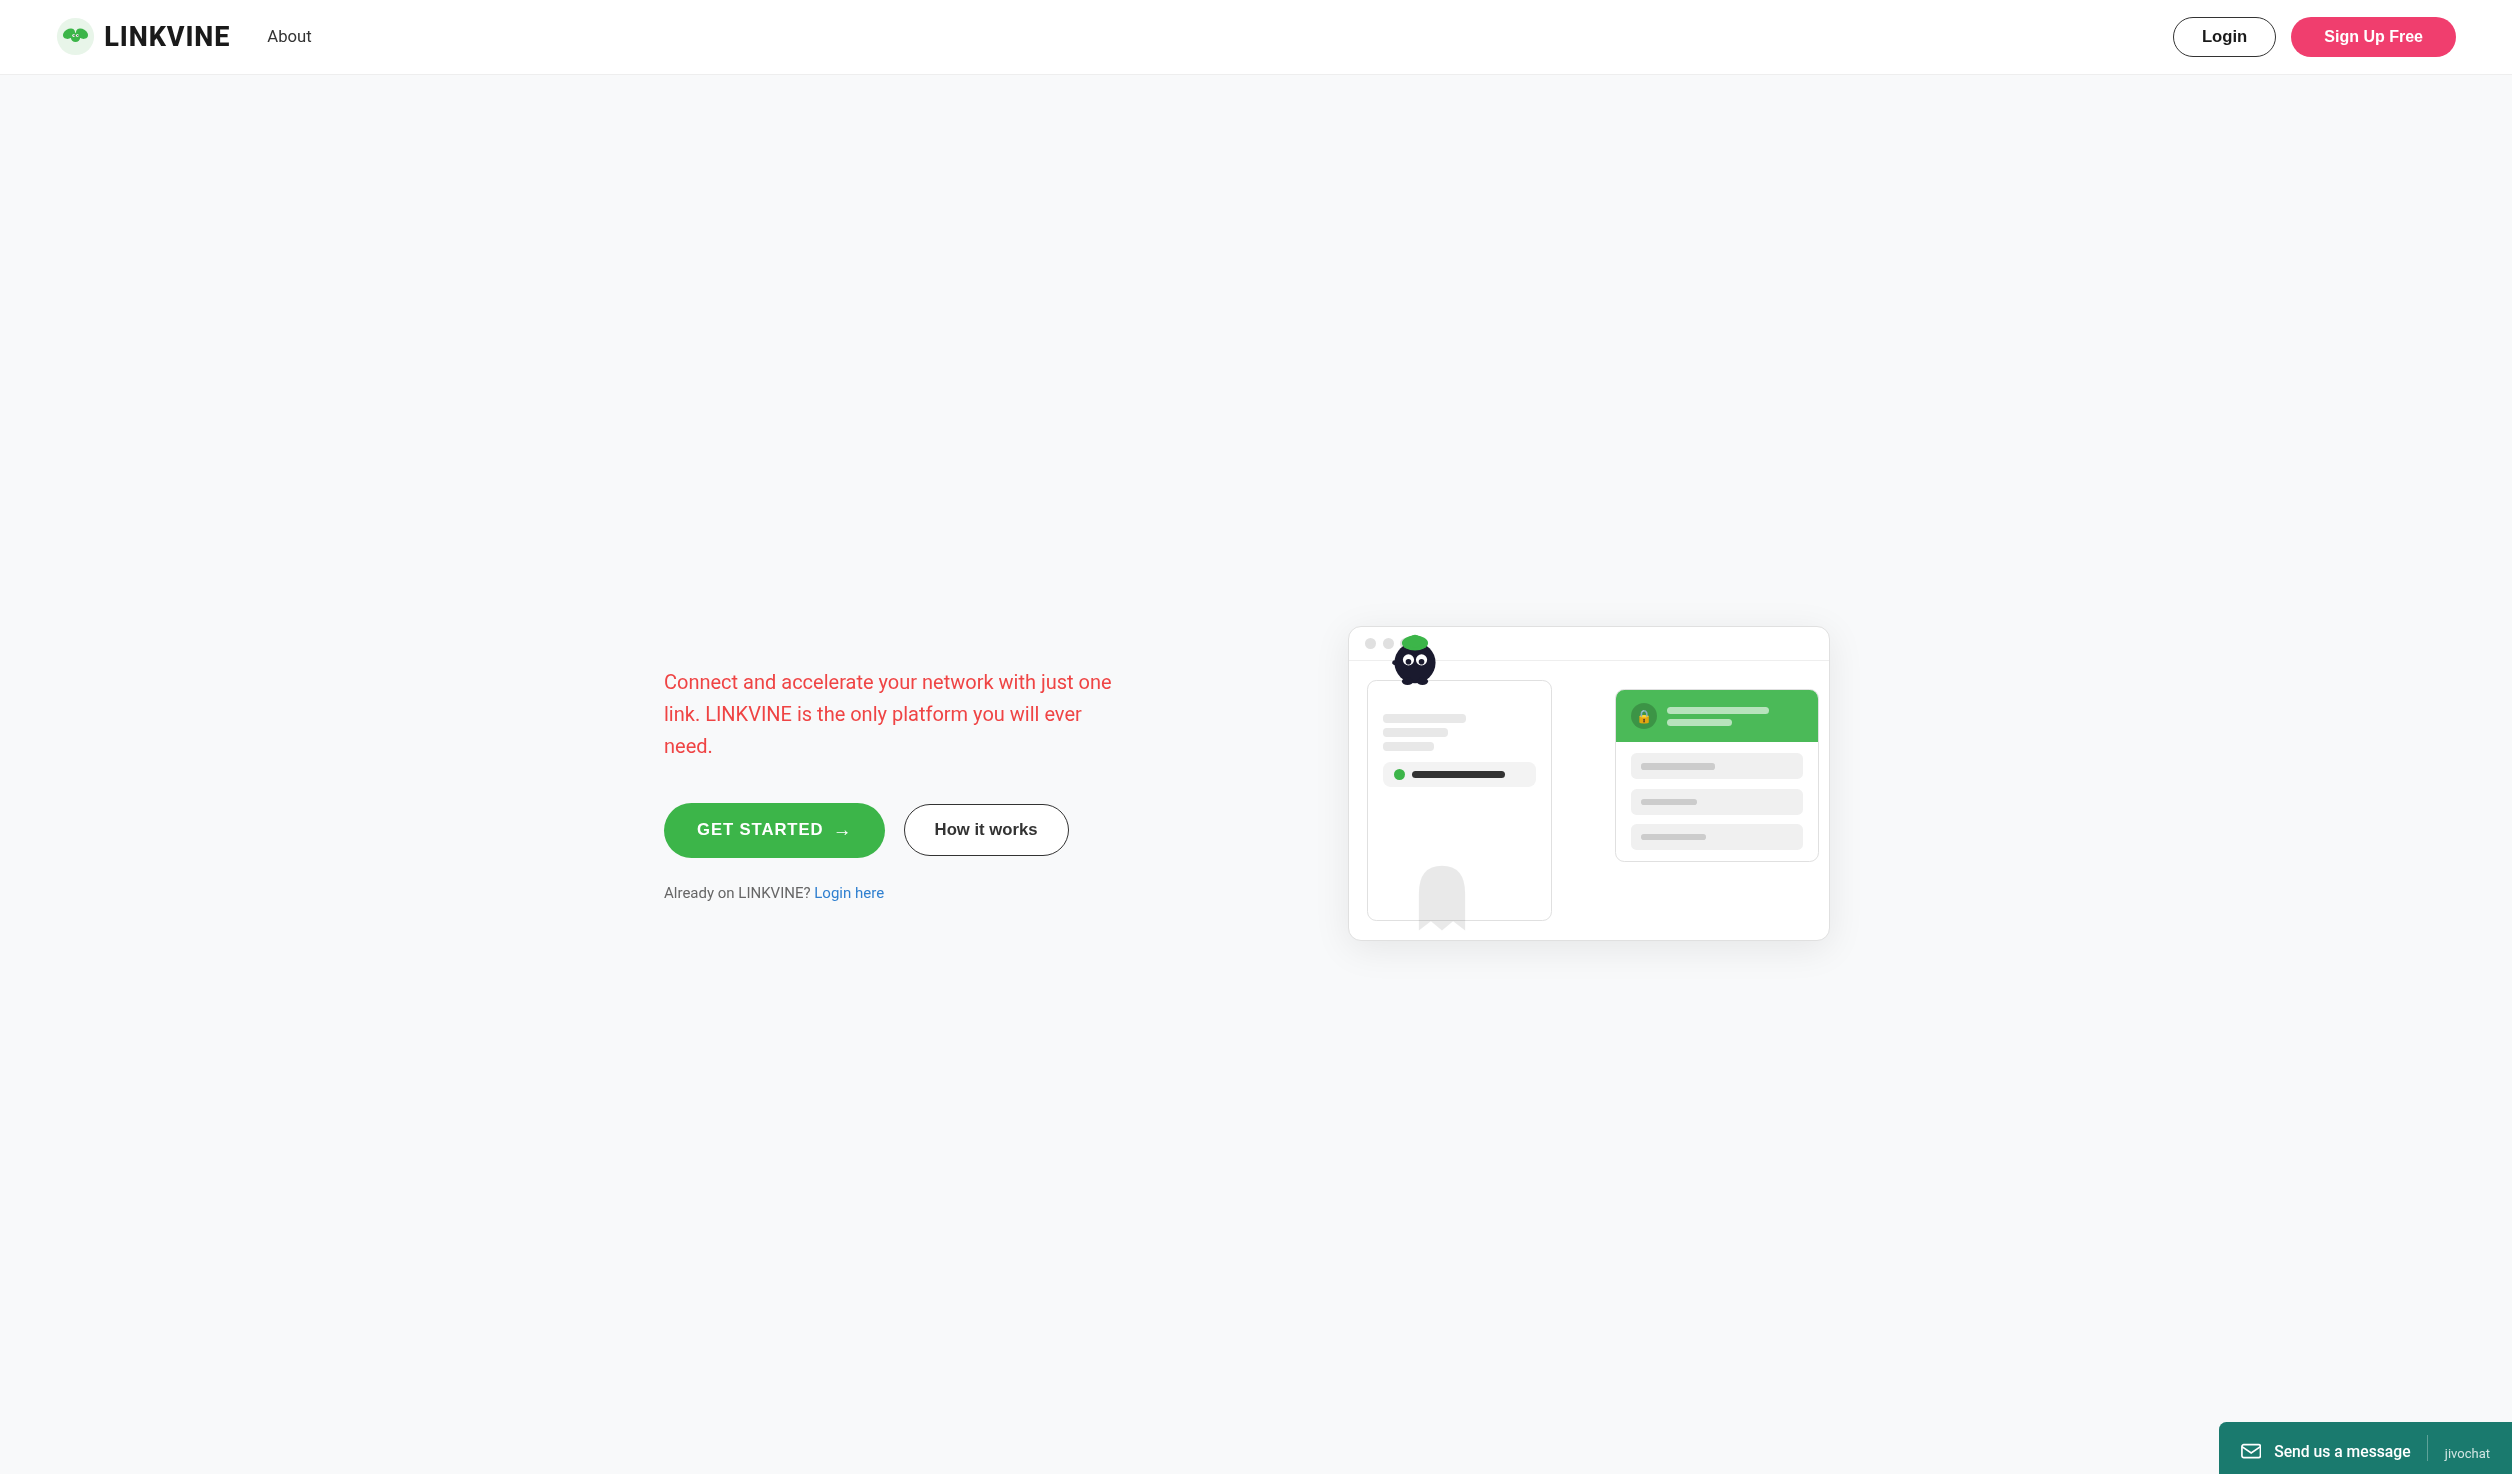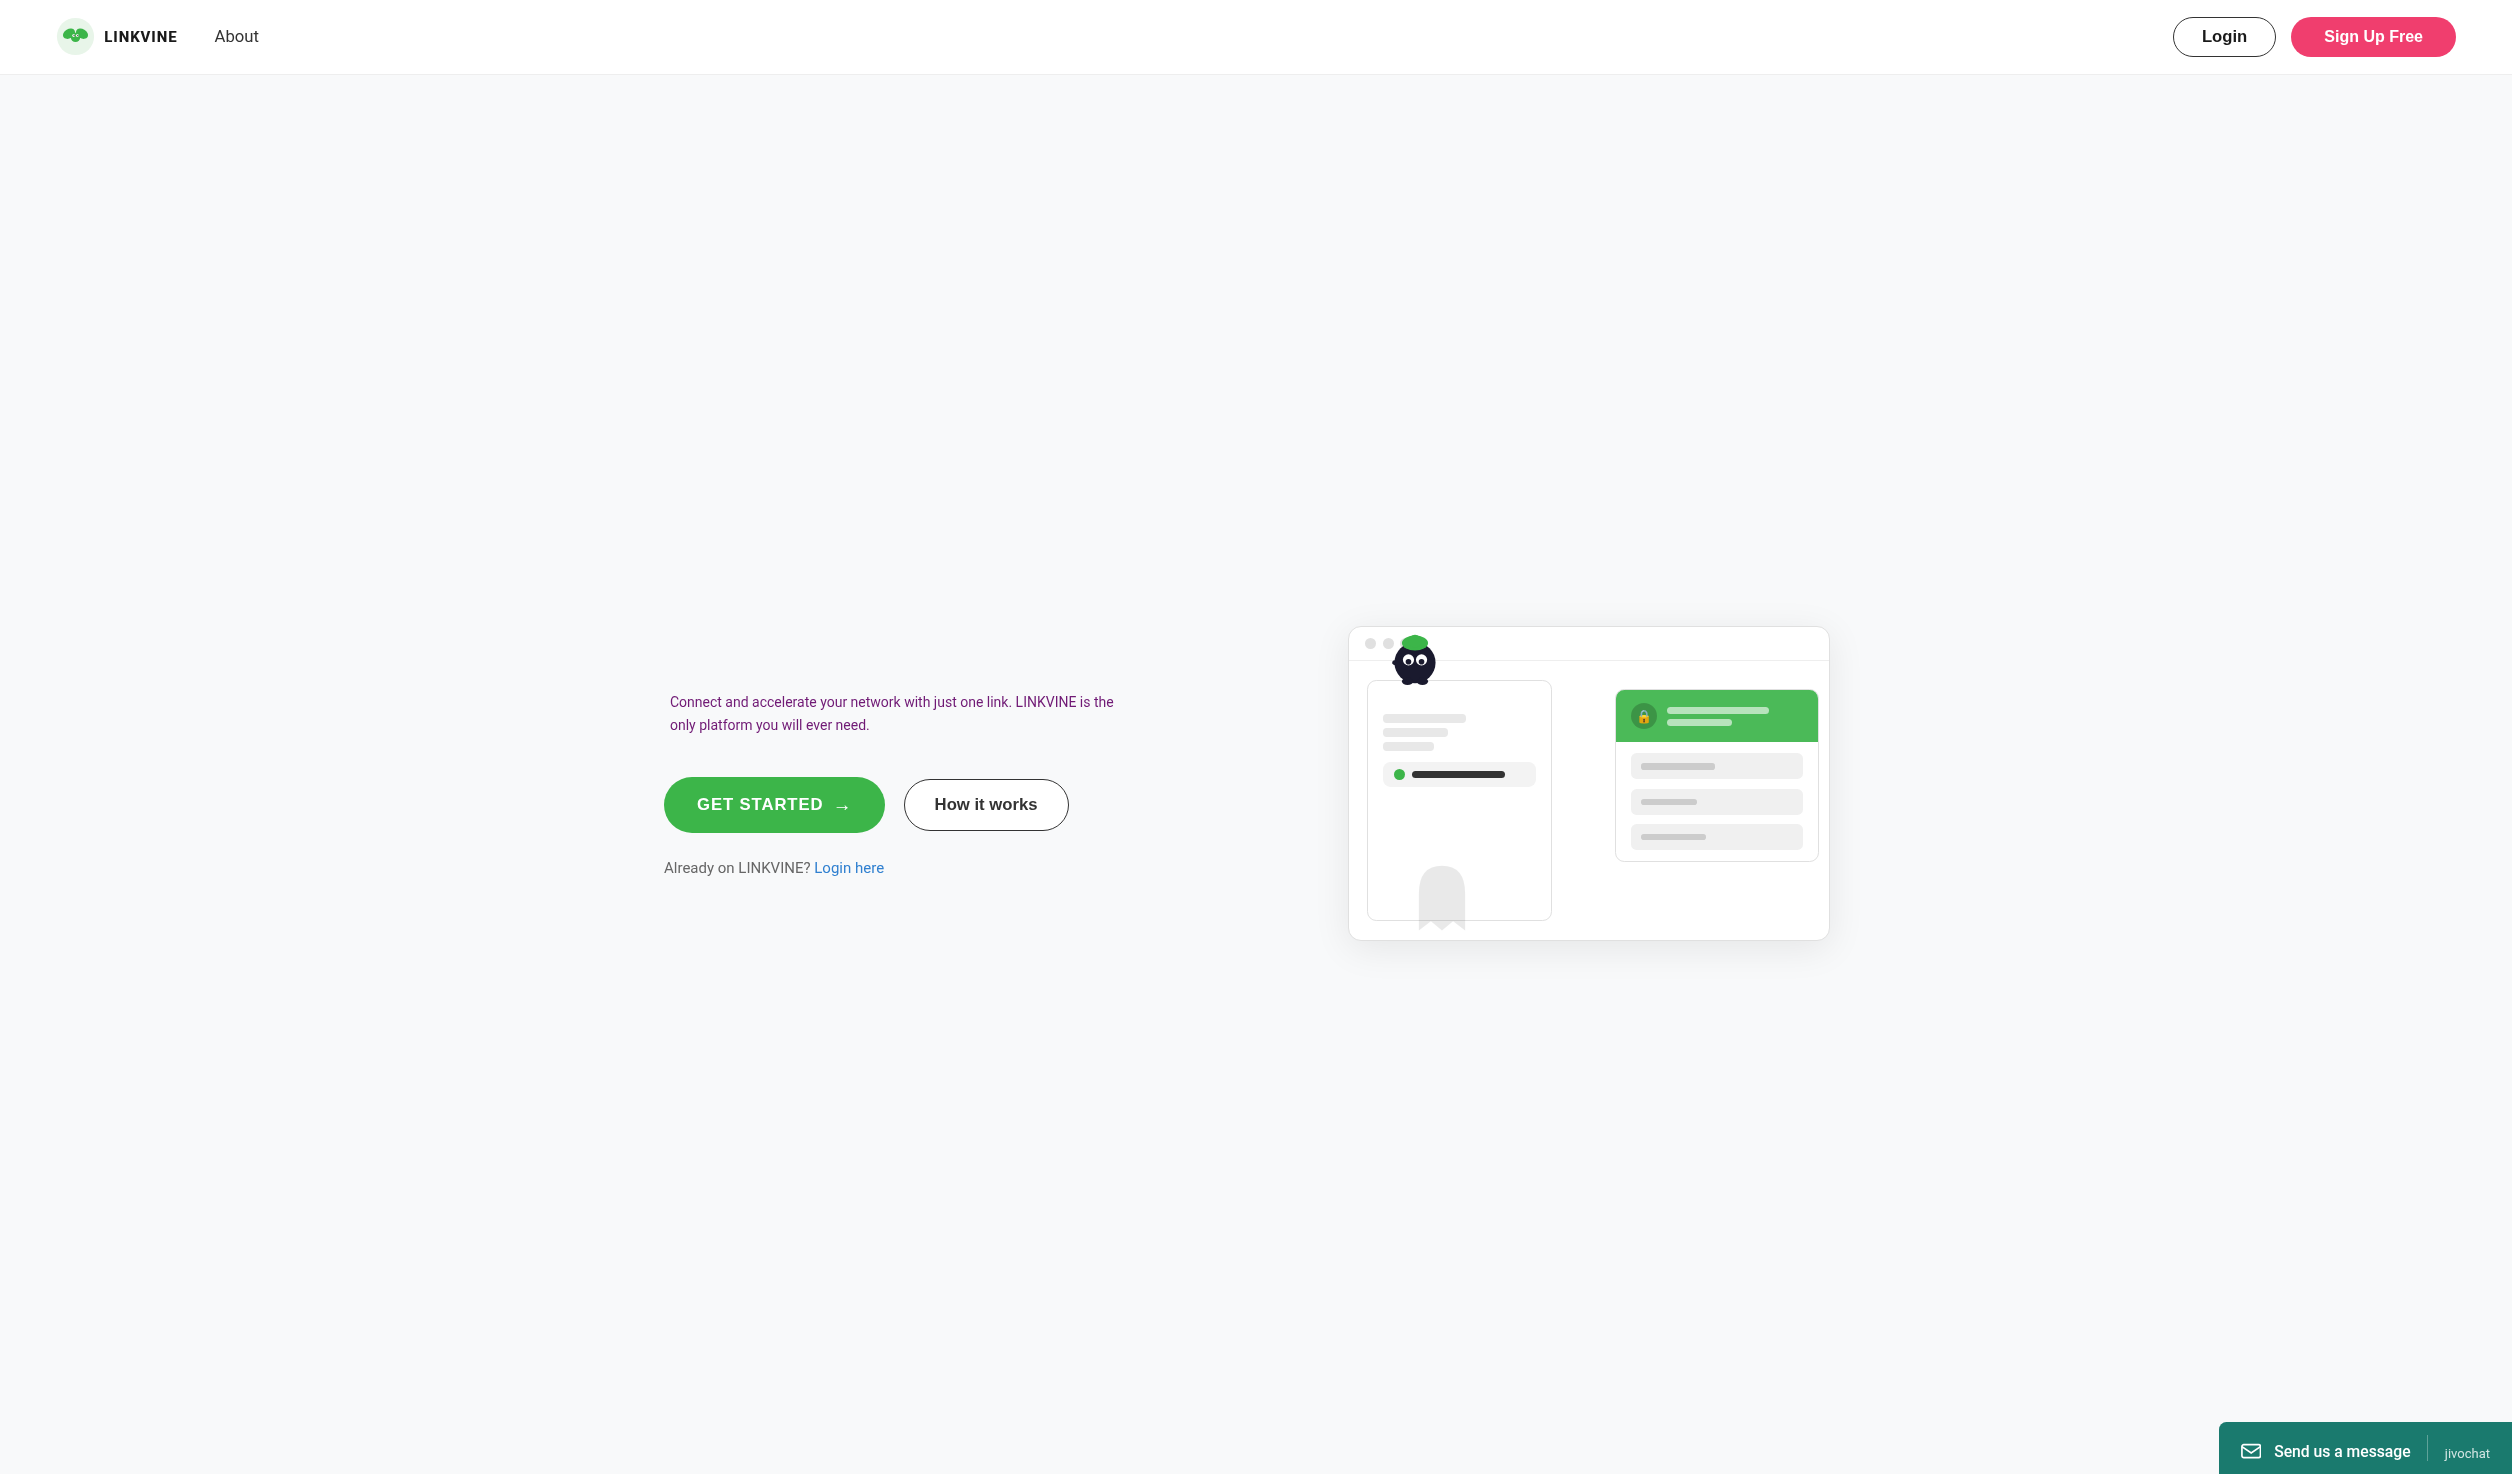--- a/index.html
+++ b/index.html
@@ -37,21 +37,21 @@
       gap: 9.3px;
       cursor: pointer;
     }
 
     .logo-icon {
       width: 39px;
       height: 39px;
     }
 
     .logo-text {
-      font-size: 15px;
+      font-size: 27px;
       font-weight: 800;
       color: #1a1a1a;
       letter-spacing: 0.9px;
     }
 
     .nav-link {
       font-size: 16.7px;
       color: #333;
       text-decoration: none;
       cursor: pointer;
@@ -104,26 +104,25 @@
 
     .hero-title {
       font-size: 57px;
       font-weight: 800;
       line-height: 1.15;
       color: #1a1a1a;
       margin-bottom: 26px;
     }
 
     .hero-subtitle {
-      font-size: 14px;
+      font-size: 20px;
       line-height: 1.6;
-      color: #701a75;
+      color: #ef4444;
       margin-bottom: 41px;
       max-width: 463px;
-      margin-left: 6px;
     }
 
     .hero-buttons {
       display: flex;
       align-items: center;
       gap: 18.5px;
       margin-bottom: 26px;
     }
 
     .btn-get-started {

